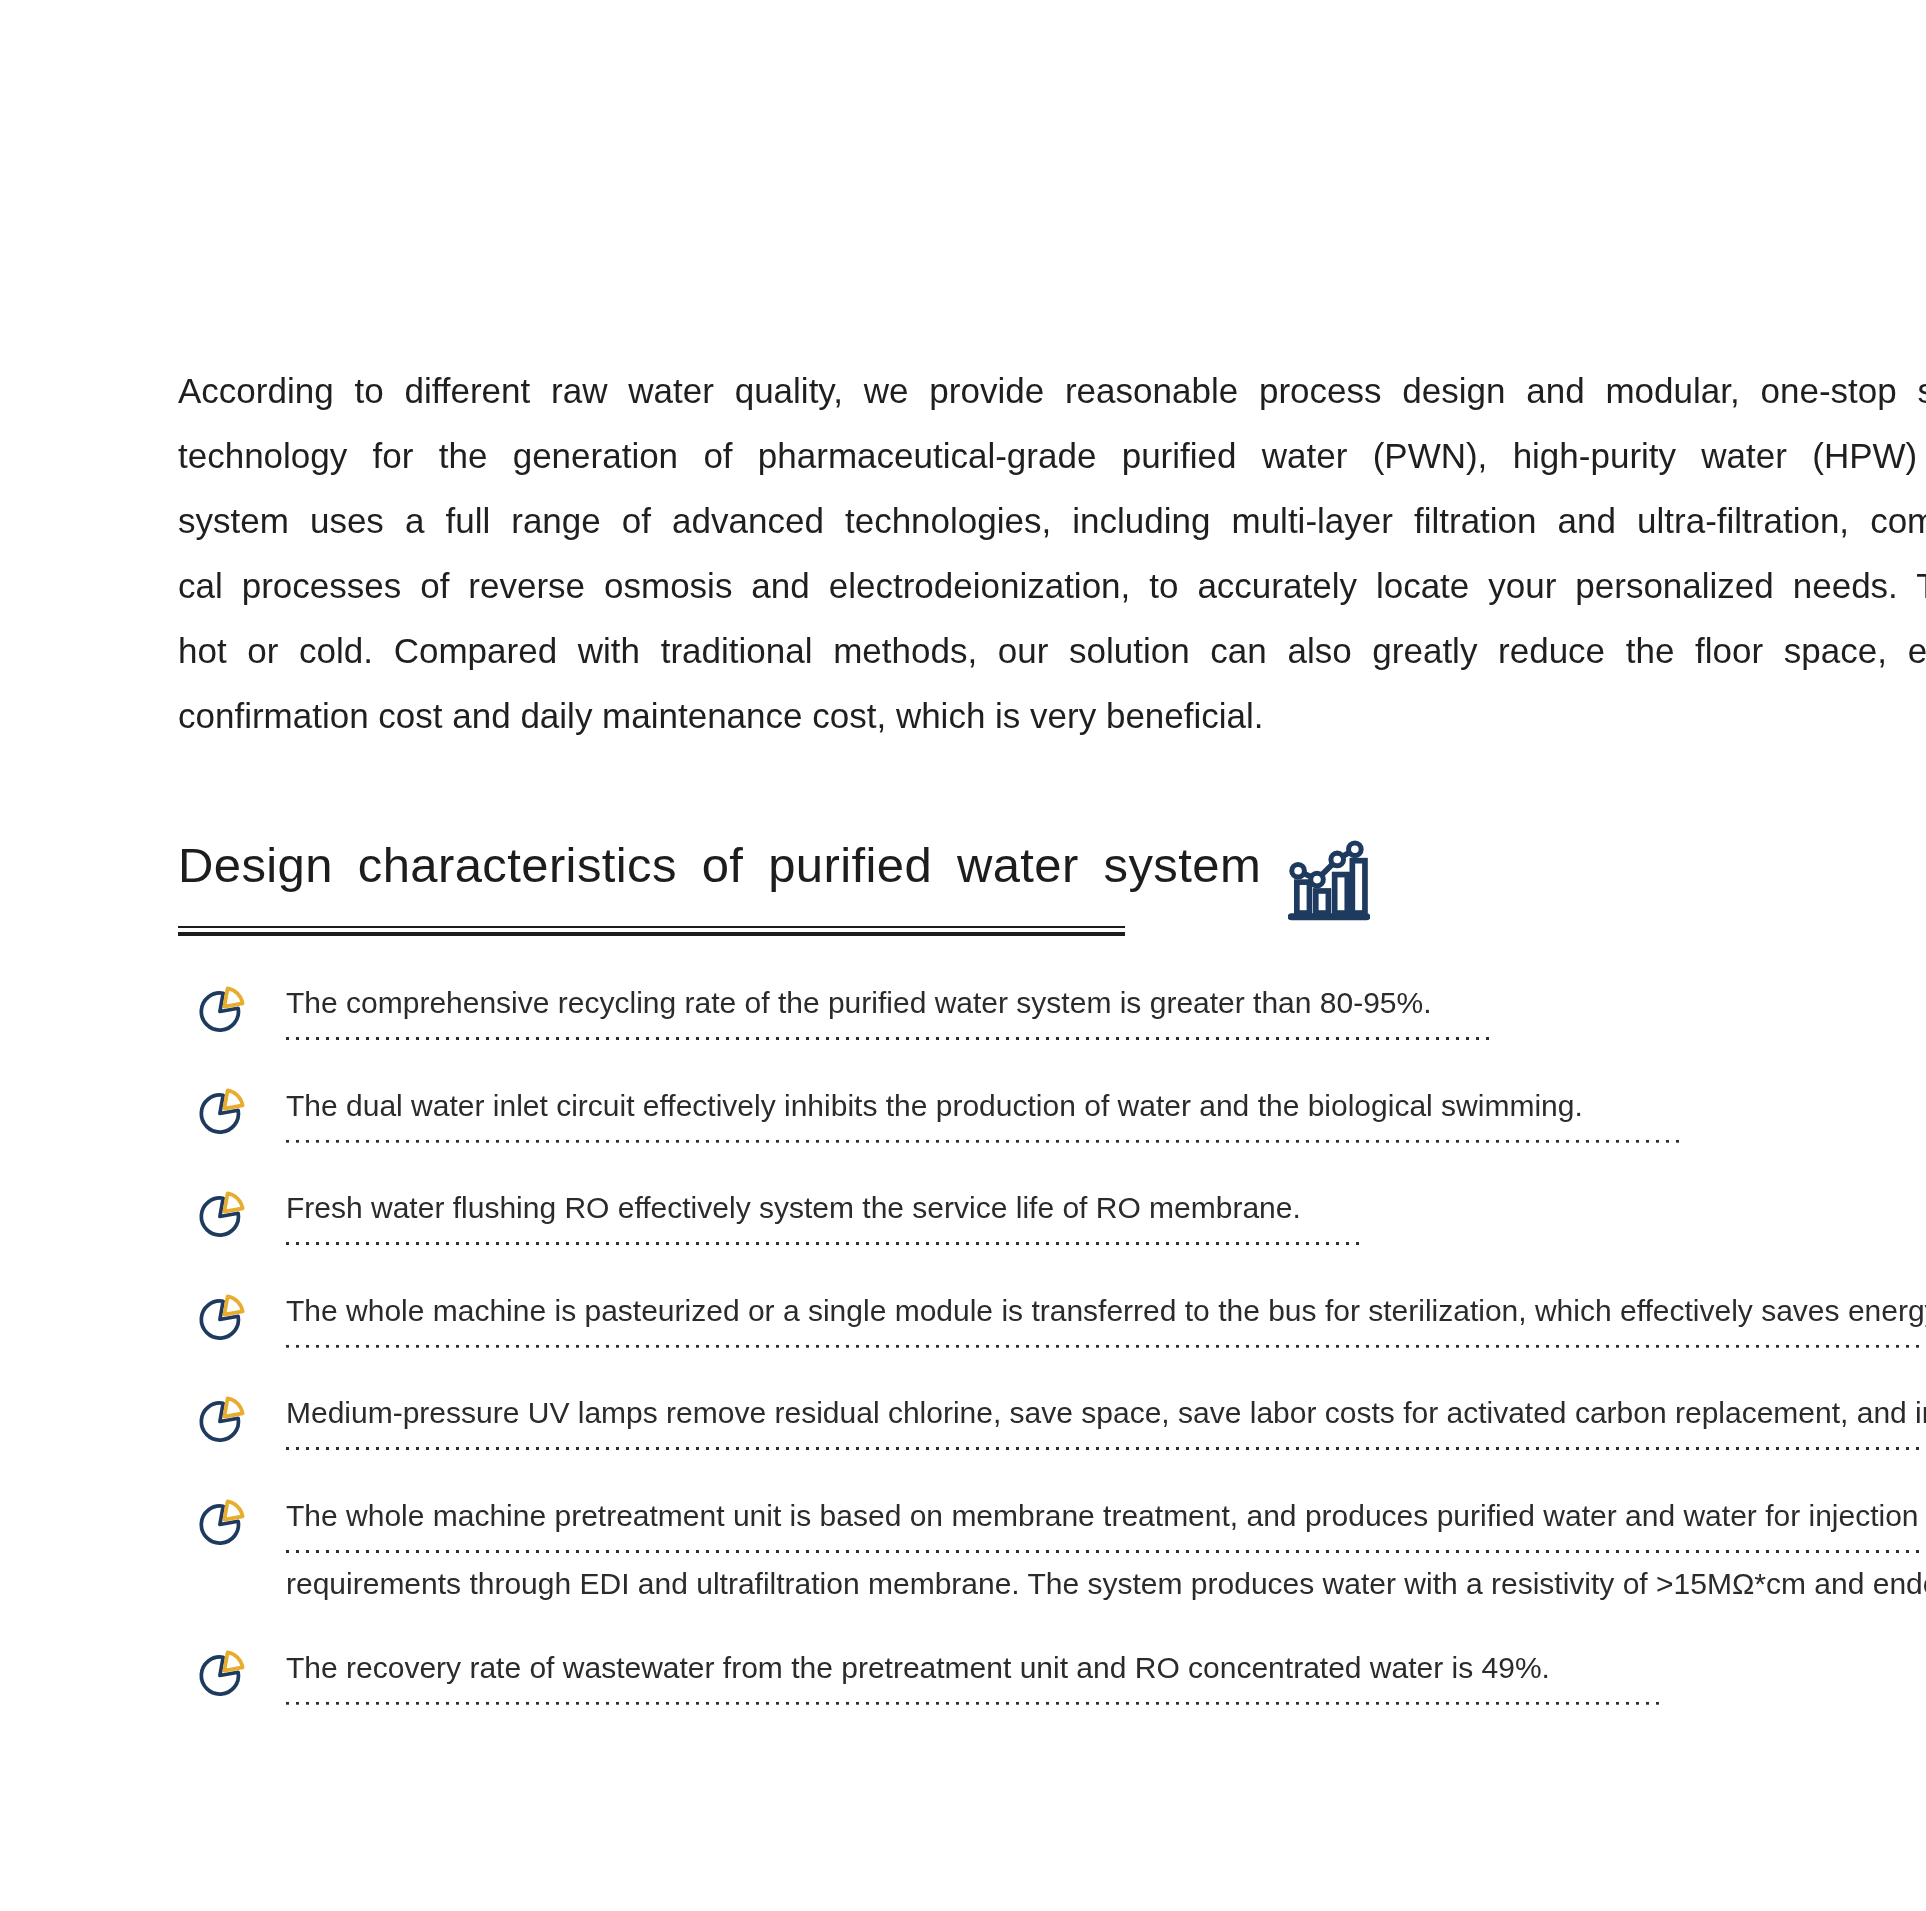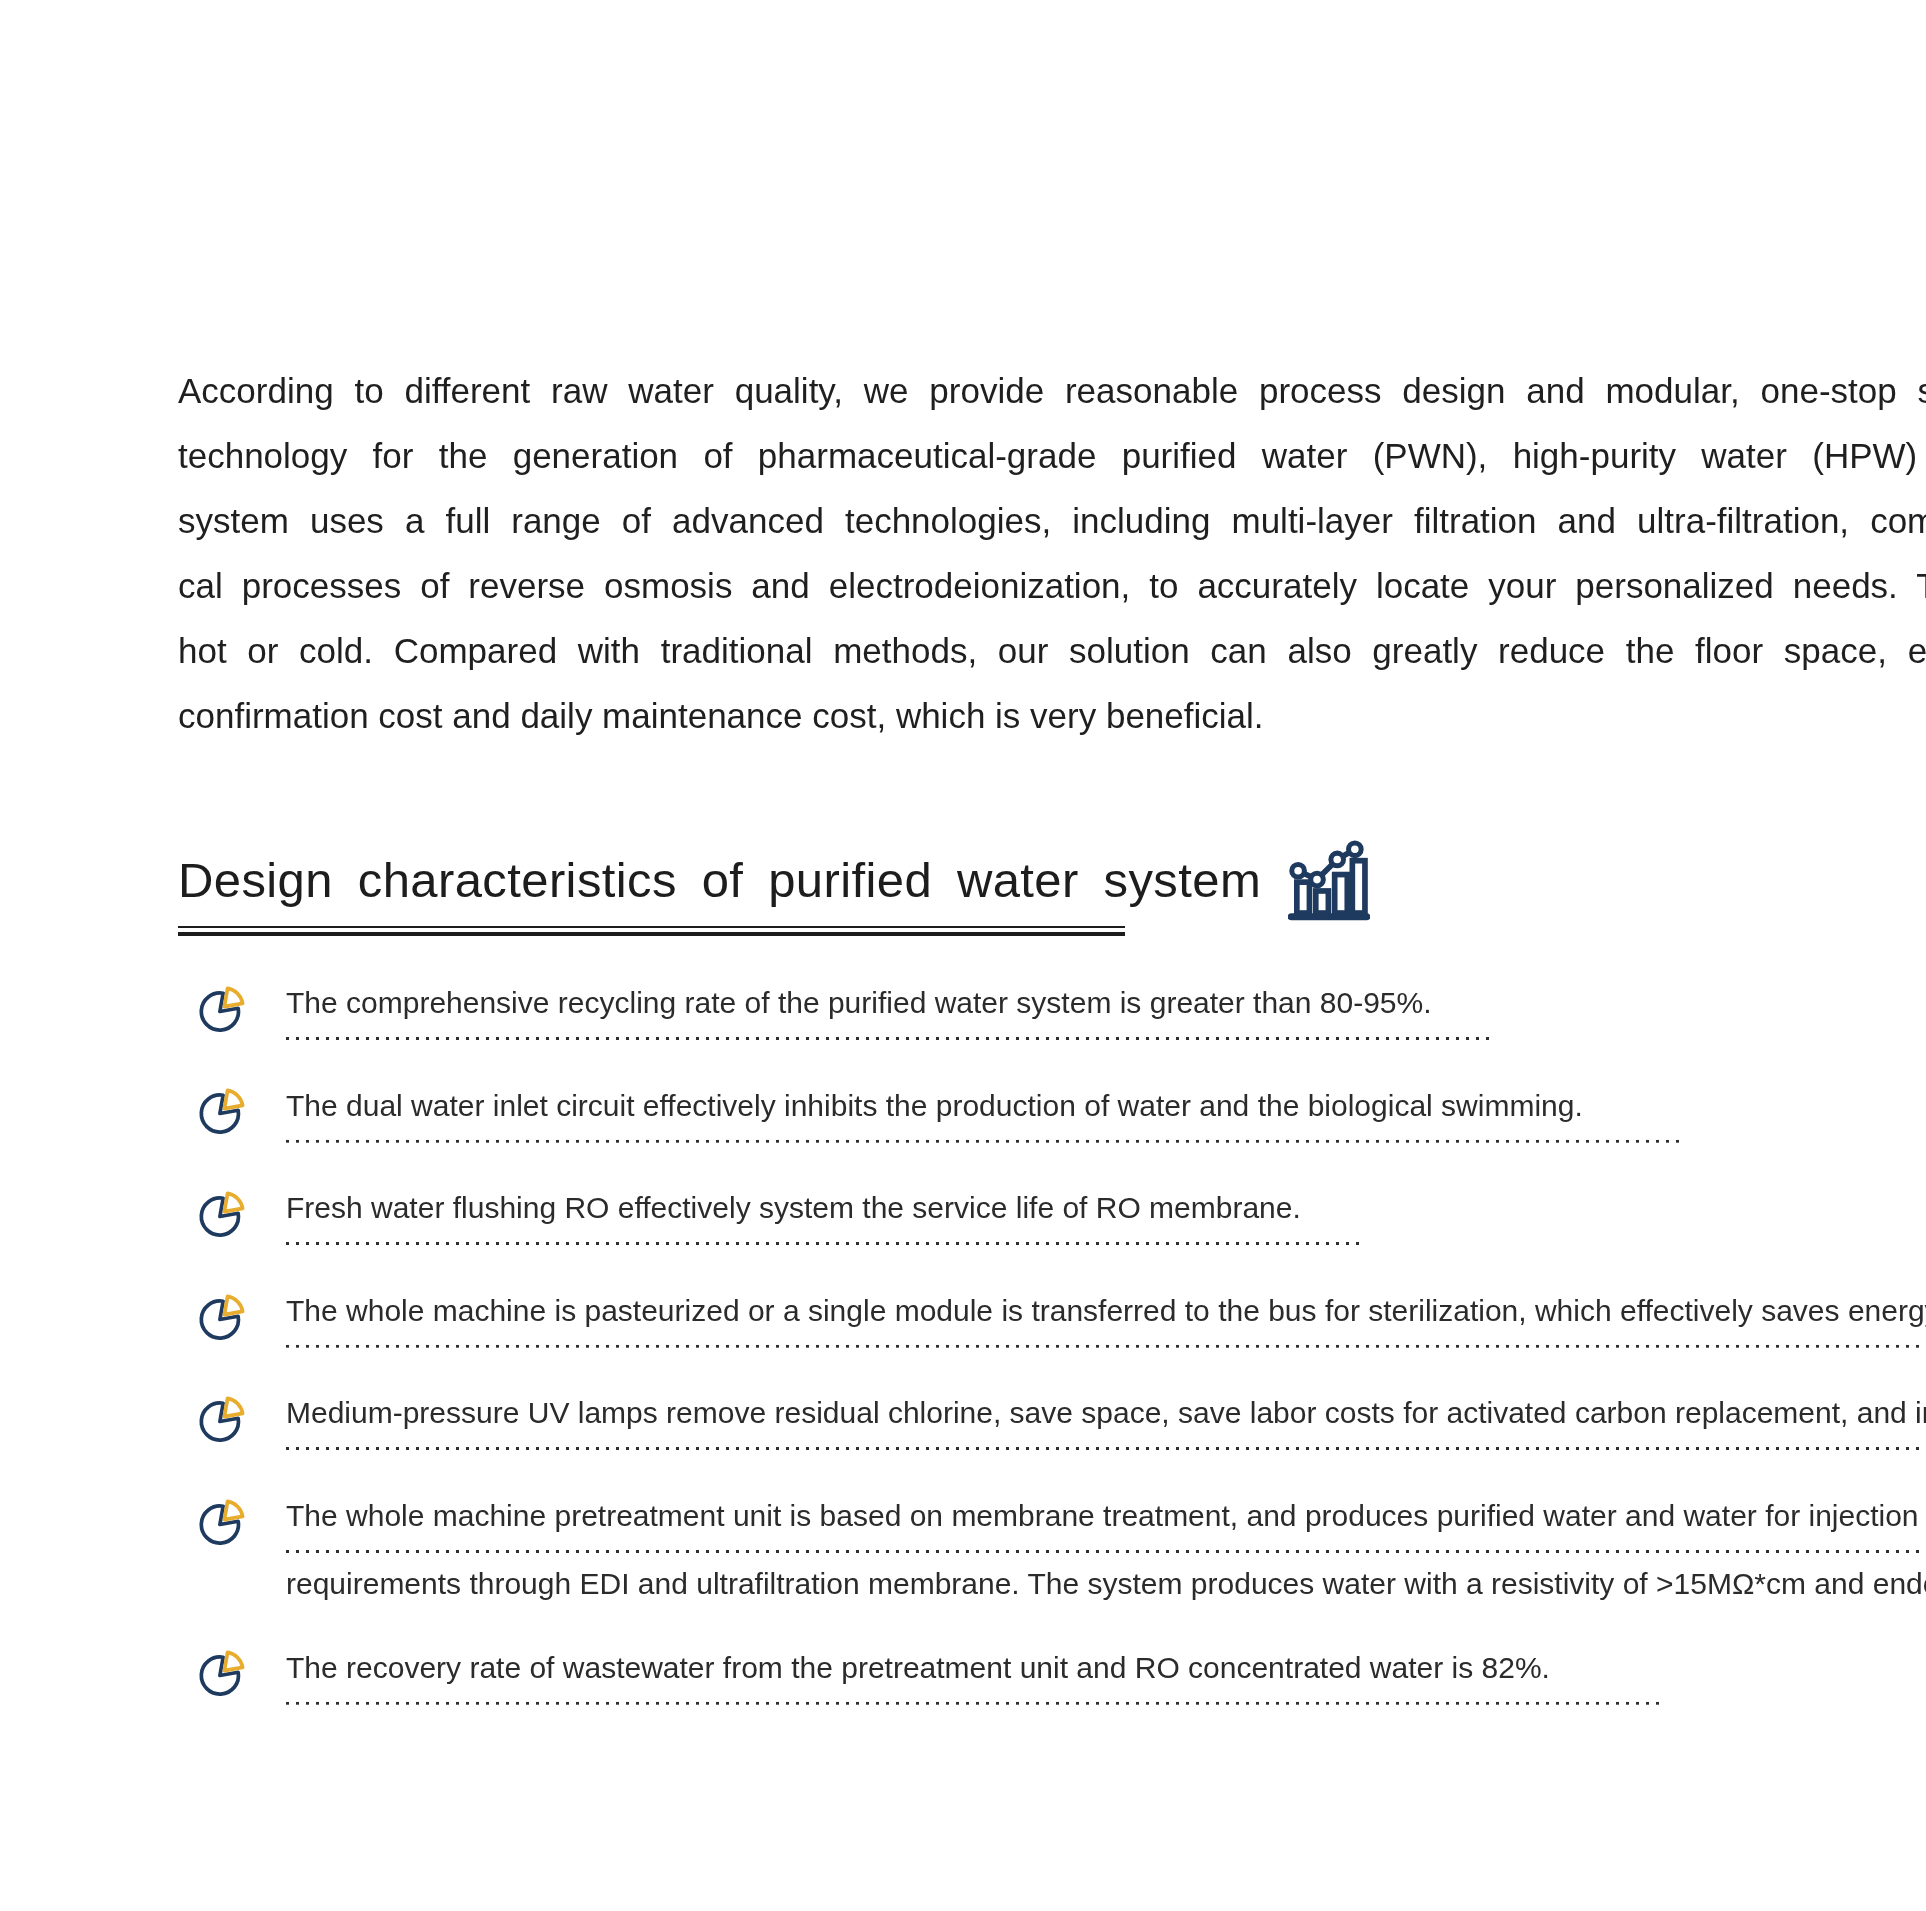--- a/index.html
+++ b/index.html
@@ -28,21 +28,21 @@
   }
   .intro-line{
     line-height:65px;white-space:nowrap;
     text-align:justify;text-align-last:justify;
   }
   .intro-line.last{text-align-last:left;}
 
   
   .section-head{
     position:absolute;left:178px;top:836px;
-    display:flex;align-items:center;gap:27px;
+    display:flex;align-items:flex-start;gap:27px;
   }
   .section-title{
     font-size:49px;font-weight:400;color:#1D1D1D;
     word-spacing:10.8px;letter-spacing:0.4px;line-height:1.2;
     white-space:nowrap;
   }
   .section-head .chart-icon{margin-top:3.1px;}
 
   .head-rule{
     position:absolute;left:178px;top:926px;width:947px;height:10px;
@@ -177,20 +177,20 @@
         <div class="frule" style="width: 2119px;"></div>
         <div class="ftext second">requirements through EDI and ultrafiltration membrane. The system produces water with a resistivity of &gt;15MΩ*cm and endotoxin &lt;0.025EU/ml.</div>
       </div>
     </div>
 
     <div class="feature">
       <svg class="pie" width="49" height="52" viewBox="0 0 130 140">
           <use href="#pie-sym"></use>
         </svg>
       <div class="fbody">
-        <div class="ftext">The recovery rate of wastewater from the pretreatment unit and RO concentrated water is 82%.</div>
+        <div class="ftext">The recovery rate of wastewater from the pretreatment unit and RO concentrated water is 49%.</div>
         <div class="frule" style="width: 1379px;"></div>
       </div>
     </div>
 
   </div>
 </div>
 
 
 </body></html>

